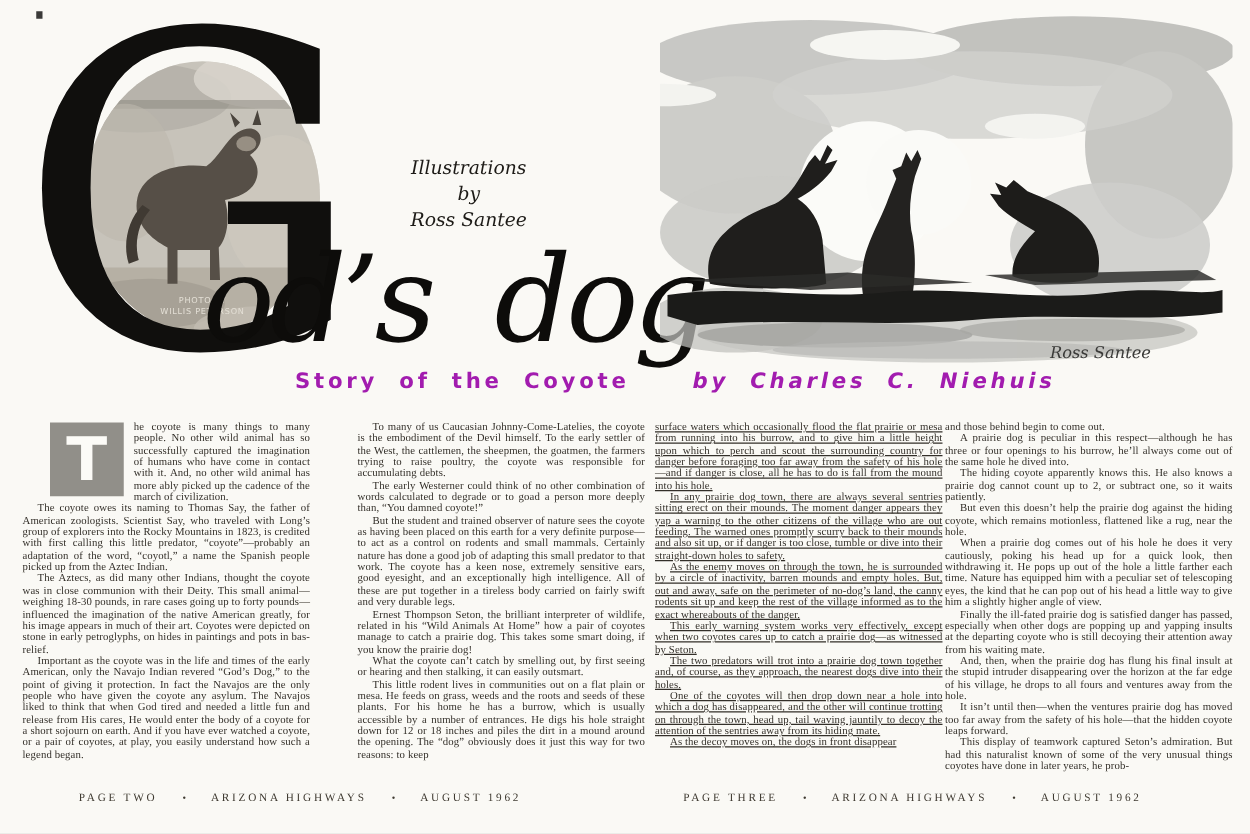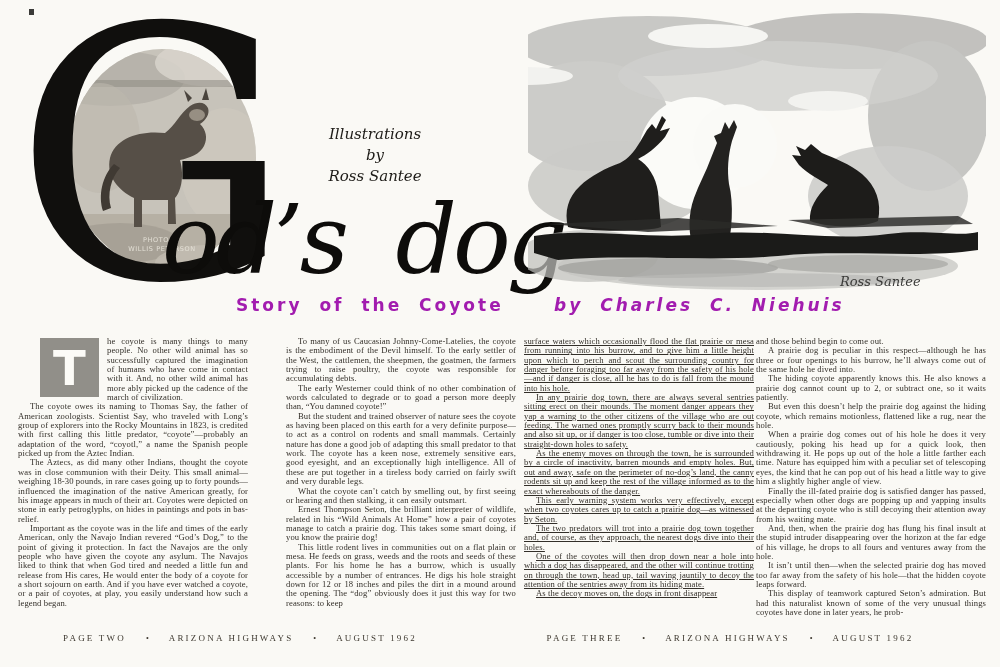--- a/index.html
+++ b/index.html
@@ -148,22 +148,22 @@
     </div>
     <p>The coyote owes its naming to Thomas Say, the father of American zoologists. Scientist Say, who traveled with Long’s group of explorers into the Rocky Mountains in 1823, is credited with first calling this little predator, “coyote”—probably an adaptation of the word, “coyotl,” a name the Spanish people picked up from the Aztec Indian.</p>
     <p>The Aztecs, as did many other Indians, thought the coyote was in close communion with their Deity. This small animal—weighing 18-30 pounds, in rare cases going up to forty pounds—influenced the imagination of the native American greatly, for his image appears in much of their art. Coyotes were depicted on stone in early petroglyphs, on hides in paintings and pots in bas-relief.</p>
     <p>Important as the coyote was in the life and times of the early American, only the Navajo Indian revered “God’s Dog,” to the point of giving it protection. In fact the Navajos are the only people who have given the coyote any asylum. The Navajos liked to think that when God tired and needed a little fun and release from His cares, He would enter the body of a coyote for a short sojourn on earth. And if you have ever watched a coyote, or a pair of coyotes, at play, you easily understand how such a legend began.</p>
   </div>
 
   <div class="col c2">
     <p>To many of us Caucasian Johnny-Come-Latelies, the coyote is the embodiment of the Devil himself. To the early settler of the West, the cattlemen, the sheepmen, the goatmen, the farmers trying to raise poultry, the coyote was responsible for accumulating debts.</p>
     <p>The early Westerner could think of no other combination of words calculated to degrade or to goad a person more deeply than, “You damned coyote!”</p>
     <p>But the student and trained observer of nature sees the coyote as having been placed on this earth for a very definite purpose—to act as a control on rodents and small mammals. Certainly nature has done a good job of adapting this small predator to that work. The coyote has a keen nose, extremely sensitive ears, good eyesight, and an exceptionally high intelligence. All of these are put together in a tireless body carried on fairly swift and very durable legs.</p>
+    <p>Ernest Thompson Seton, the brilliant interpreter of wildlife, related in his “Wild Animals At Home” how a pair of coyotes manage to catch a prairie dog. This takes some smart doing, if you know the prairie dog!</p>
     <p>What the coyote can’t catch by smelling out, by first seeing or hearing and then stalking, it can easily outsmart.</p>
-    <p>Ernest Thompson Seton, the brilliant interpreter of wildlife, related in his “Wild Animals At Home” how a pair of coyotes manage to catch a prairie dog. This takes some smart doing, if you know the prairie dog!</p>
     <p>This little rodent lives in communities out on a flat plain or mesa. He feeds on grass, weeds and the roots and seeds of these plants. For his home he has a burrow, which is usually accessible by a number of entrances. He digs his hole straight down for 12 or 18 inches and piles the dirt in a mound around the opening. The “dog” obviously does it just this way for two reasons: to keep</p>
   </div>
 
   <div class="col c3">
     <p class="noindent">surface waters which occasionally flood the flat prairie or mesa from running into his burrow, and to give him a little height upon which to perch and scout the surrounding country for danger before foraging too far away from the safety of his hole—and if danger is close, all he has to do is fall from the mound into his hole.</p>
     <p>In any prairie dog town, there are always several sentries sitting erect on their mounds. The moment danger appears they yap a warning to the other citizens of the village who are out feeding. The warned ones promptly scurry back to their mounds and also sit up, or if danger is too close, tumble or dive into their straight-down holes to safety.</p>
     <p>As the enemy moves on through the town, he is surrounded by a circle of inactivity, barren mounds and empty holes. But, out and away, safe on the perimeter of no-dog’s land, the canny rodents sit up and keep the rest of the village informed as to the exact whereabouts of the danger.</p>
     <p>This early warning system works very effectively, except when two coyotes cares up to catch a prairie dog—as witnessed by Seton.</p>
     <p>The two predators will trot into a prairie dog town together and, of course, as they approach, the nearest dogs dive into their holes.</p>
     <p>One of the coyotes will then drop down near a hole into which a dog has disappeared, and the other will continue trotting on through the town, head up, tail waving jauntily to decoy the attention of the sentries away from its hiding mate.</p>
@@ -171,21 +171,21 @@
   </div>
 
   <div class="col c4">
     <p class="noindent">and those behind begin to come out.</p>
     <p>A prairie dog is peculiar in this respect—although he has three or four openings to his burrow, he’ll always come out of the same hole he dived into.</p>
     <p>The hiding coyote apparently knows this. He also knows a prairie dog cannot count up to 2, or subtract one, so it waits patiently.</p>
     <p>But even this doesn’t help the prairie dog against the hiding coyote, which remains motionless, flattened like a rug, near the hole.</p>
     <p>When a prairie dog comes out of his hole he does it very cautiously, poking his head up for a quick look, then withdrawing it. He pops up out of the hole a little farther each time. Nature has equipped him with a peculiar set of telescoping eyes, the kind that he can pop out of his head a little way to give him a slightly higher angle of view.</p>
     <p>Finally the ill-fated prairie dog is satisfied danger has passed, especially when other dogs are popping up and yapping insults at the departing coyote who is still decoying their attention away from his waiting mate.</p>
     <p>And, then, when the prairie dog has flung his final insult at the stupid intruder disappearing over the horizon at the far edge of his village, he drops to all fours and ventures away from the hole.</p>
-    <p>It isn’t until then—when the selected prairie dog has moved too far away from the safety of his hole—that the hidden coyote leaps forward.</p>
+    <p>It isn’t until then—when the ventures prairie dog has moved too far away from the safety of his hole—that the hidden coyote leaps forward.</p>
     <p>This display of teamwork captured Seton’s admiration. But had this naturalist known of some of the very unusual things coyotes have done in later years, he prob-</p>
   </div>
 
   <div class="footer footer-left">
     <span>PAGE TWO</span>
     <span class="sep">•</span>
     <span>ARIZONA HIGHWAYS</span>
     <span class="sep">•</span>
     <span>AUGUST 1962</span>
   </div>

